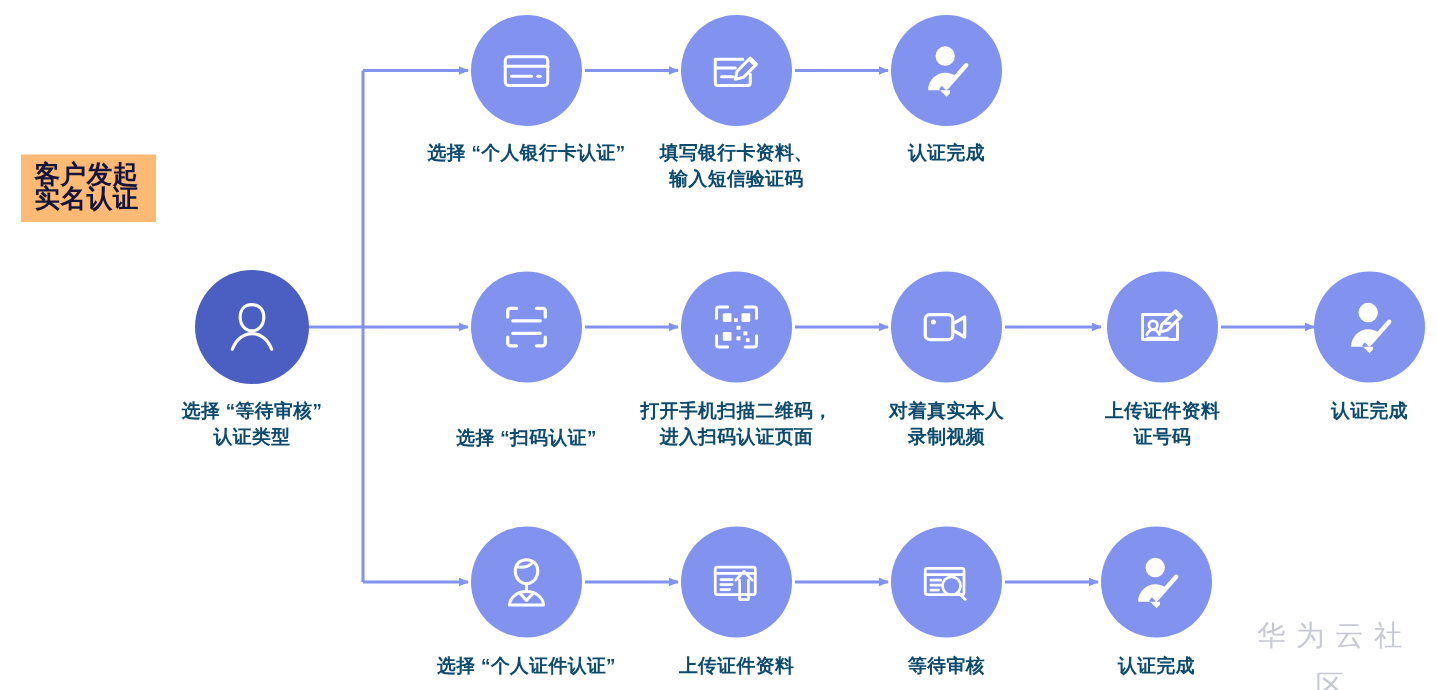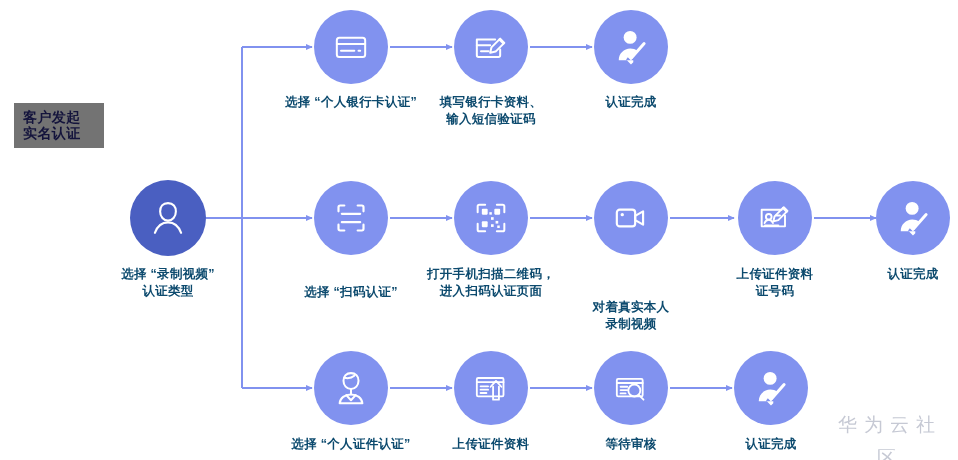--- a/index.html
+++ b/index.html
@@ -23,23 +23,23 @@
     left: 0;
     top: 0;
     width: 958px;
     height: 460px;
     z-index: 1;
   }
   
   .start-chip {
     position: absolute;
     z-index: 3;
-    background: #737373;
+    background: #fdba74;
     color: #14143c;
-    font-size: 14px;
+    font-size: 17px;
     line-height: 16px;
     font-weight: 700;
     padding: 6px 9px 7px 9px;
     letter-spacing: 0.4px;
     white-space: pre-line;
     text-align: left;
   }
   
   .node {
     position: absolute;
@@ -140,21 +140,21 @@
 
   <div class="node" style="left:168px; top:180px;">
     <div class="bubble root" style="width:76px; height:76px;">
       <svg width="42" height="42" viewBox="0 0 48 48">
         <g fill="none" stroke="#ffffff" stroke-width="2.4" stroke-linecap="round" stroke-linejoin="round">
           <path d="M24 7c-6 0-9 4-9 9.5 0 6 4 10.5 9 10.5s9-4.5 9-10.5C33 11 30 7 24 7z"></path>
           <path d="M9 41c3-8 9-12 15-12s12 4 15 12"></path>
         </g>
       </svg>
     </div>
-    <div class="caption" style="top:86px; width:160px;">选择 “录制视频”
+    <div class="caption" style="top:86px; width:160px;">选择 “等待审核”
 认证类型</div>
   </div>
 
   <div class="node" style="left:351px; top:10px;">
     <div class="bubble" style="width:74px; height:74px;">
       <svg width="40" height="40" viewBox="0 0 48 48">
         <g fill="none" stroke="#ffffff" stroke-width="2.4" stroke-linecap="round" stroke-linejoin="round">
           <rect x="7" y="13" width="34" height="23" rx="3"></rect>
           <path d="M7 20.5h34"></path>
           <path d="M12 28.5h16"></path>
@@ -238,21 +238,21 @@
   <div class="node" style="left:631px; top:181px;">
     <div class="bubble" style="width:74px; height:74px;">
       <svg width="40" height="40" viewBox="0 0 48 48">
         <g fill="none" stroke="#ffffff" stroke-width="2.6" stroke-linecap="round" stroke-linejoin="round">
           <rect x="7" y="14" width="22" height="20" rx="3.5"></rect>
           <path d="M29 21.5l9.5-5.5v16l-9.5-5.5z"></path>
         </g>
         <circle cx="13.5" cy="20" r="2" fill="#ffffff"></circle>
       </svg>
     </div>
-    <div class="caption" style="top:85px; width:120px;margin-top:33px;">对着真实本人
+    <div class="caption" style="top:85px; width:120px;">对着真实本人
 录制视频</div>
   </div>
 
   <div class="node" style="left:775px; top:181px;">
     <div class="bubble" style="width:74px; height:74px;">
       <svg width="40" height="40" viewBox="0 0 48 48">
         <g fill="none" stroke="#ffffff" stroke-width="2.3" stroke-linecap="round" stroke-linejoin="round">
           <path d="M8 14h24M8 14v20h28V21"></path>
           <circle cx="16.5" cy="22.5" r="3.4"></circle>
           <path d="M11.5 30c1-2.6 2.8-3.9 5-3.9s4 1.3 5 3.9"></path>

